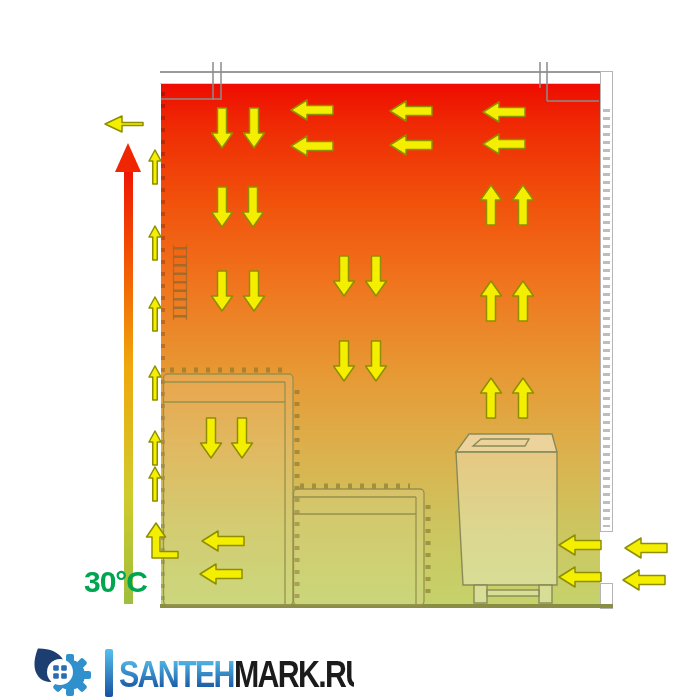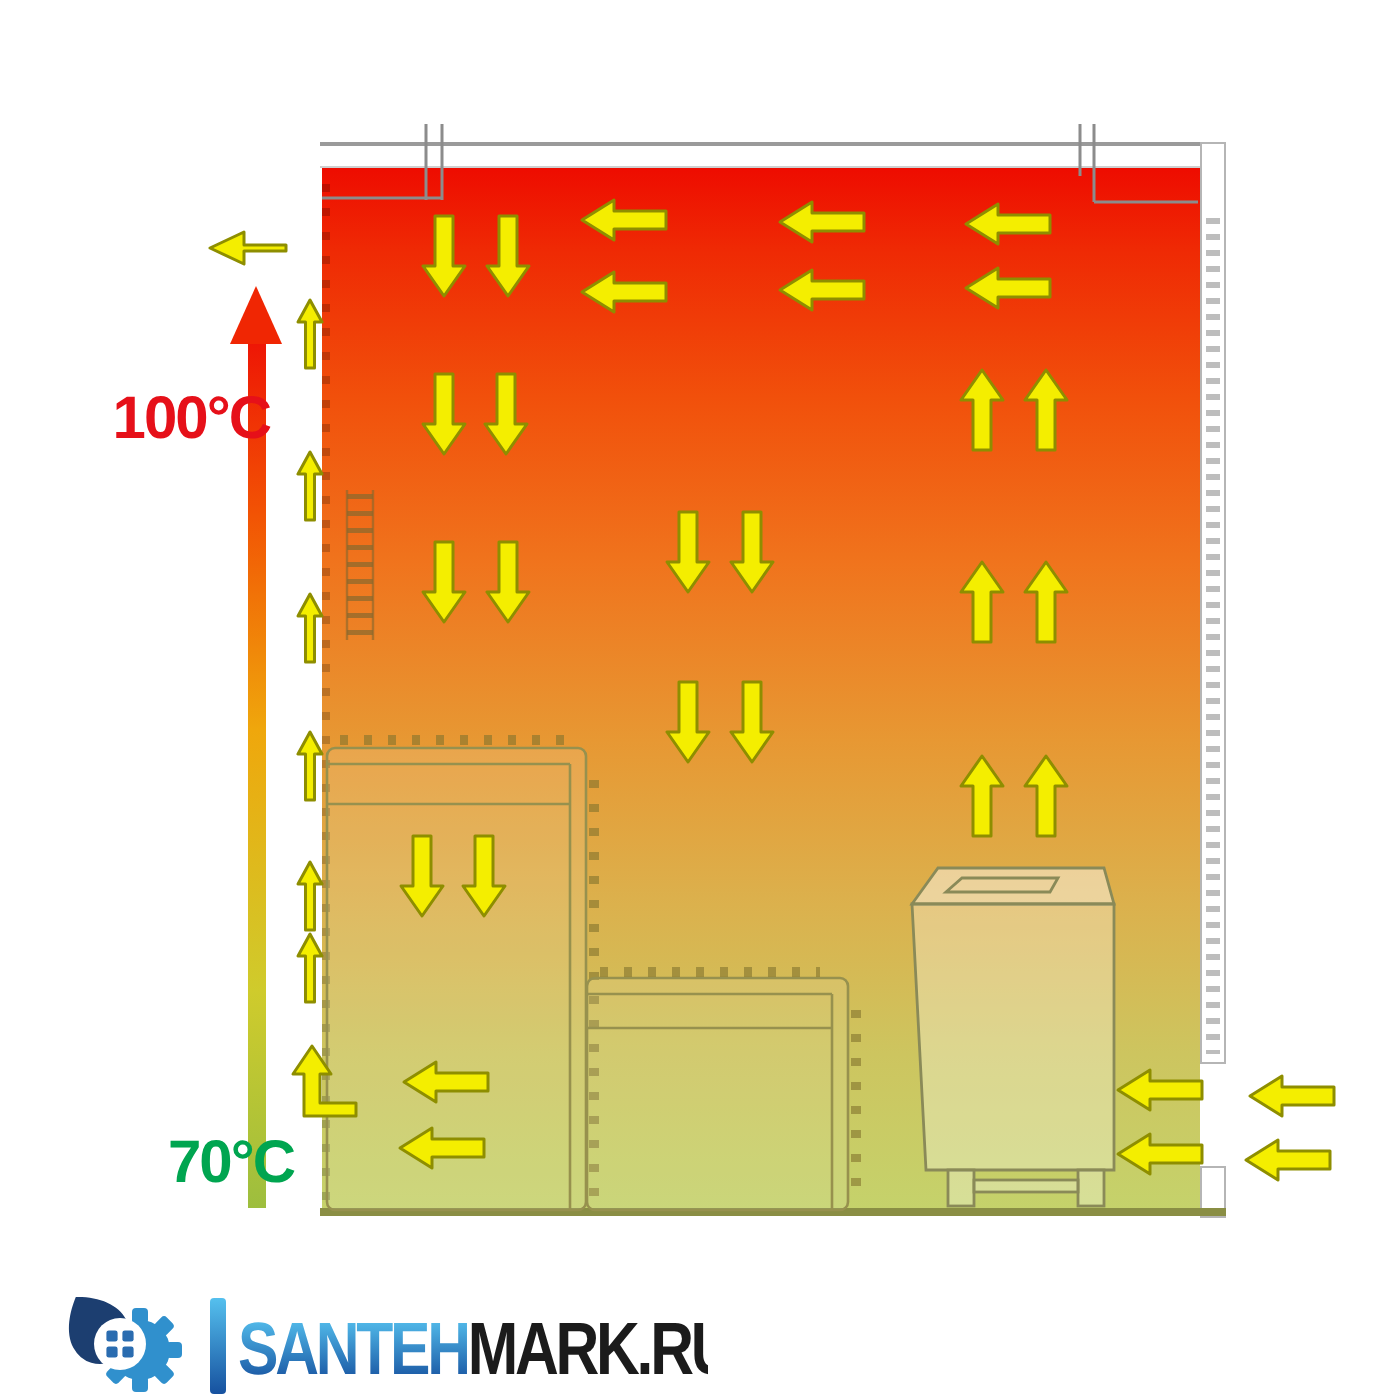--- a/index.html
+++ b/index.html
@@ -37,22 +37,21 @@
 
   <div class="abs wallseg" id="wall-top">
     <div id="wall-ticks"></div>
   </div>
   <div class="abs wallseg" id="wall-bottom"></div>
 
   <div class="abs" id="floor"></div>
 
   <div class="abs" id="scale-shaft" style="background: linear-gradient(to top, rgb(157, 190, 62) 0%, rgb(207, 203, 44) 25%, rgb(239, 167, 12) 55%, rgb(242, 83, 4) 80%, rgb(238, 21, 5) 100%);"></div>
   <div class="abs" id="scale-head"></div>
-  <div class="abs temp-label" id="label-max" style="color: rgb(230, 16, 25);">100°C</div>
-  <div class="abs temp-label" id="label-min" style="color: rgb(0, 165, 80);">70°C</div>
+  <div class="abs temp-label" id="label-min" style="color: rgb(0, 165, 80);">30°C</div>
 
   <svg id="scene-svg" width="700" height="700">
 
     <g stroke="#8c8c8c" stroke-width="1.5" fill="none">
       <path d="M213 62 V100 M221 62 V100 M161 99 H221"></path>
     </g>
     <g stroke="#8c8c8c" stroke-width="1.5" fill="none">
       <path d="M540 62 V88 M547 62 V101 M547 101 H599"></path>
     </g>
 

